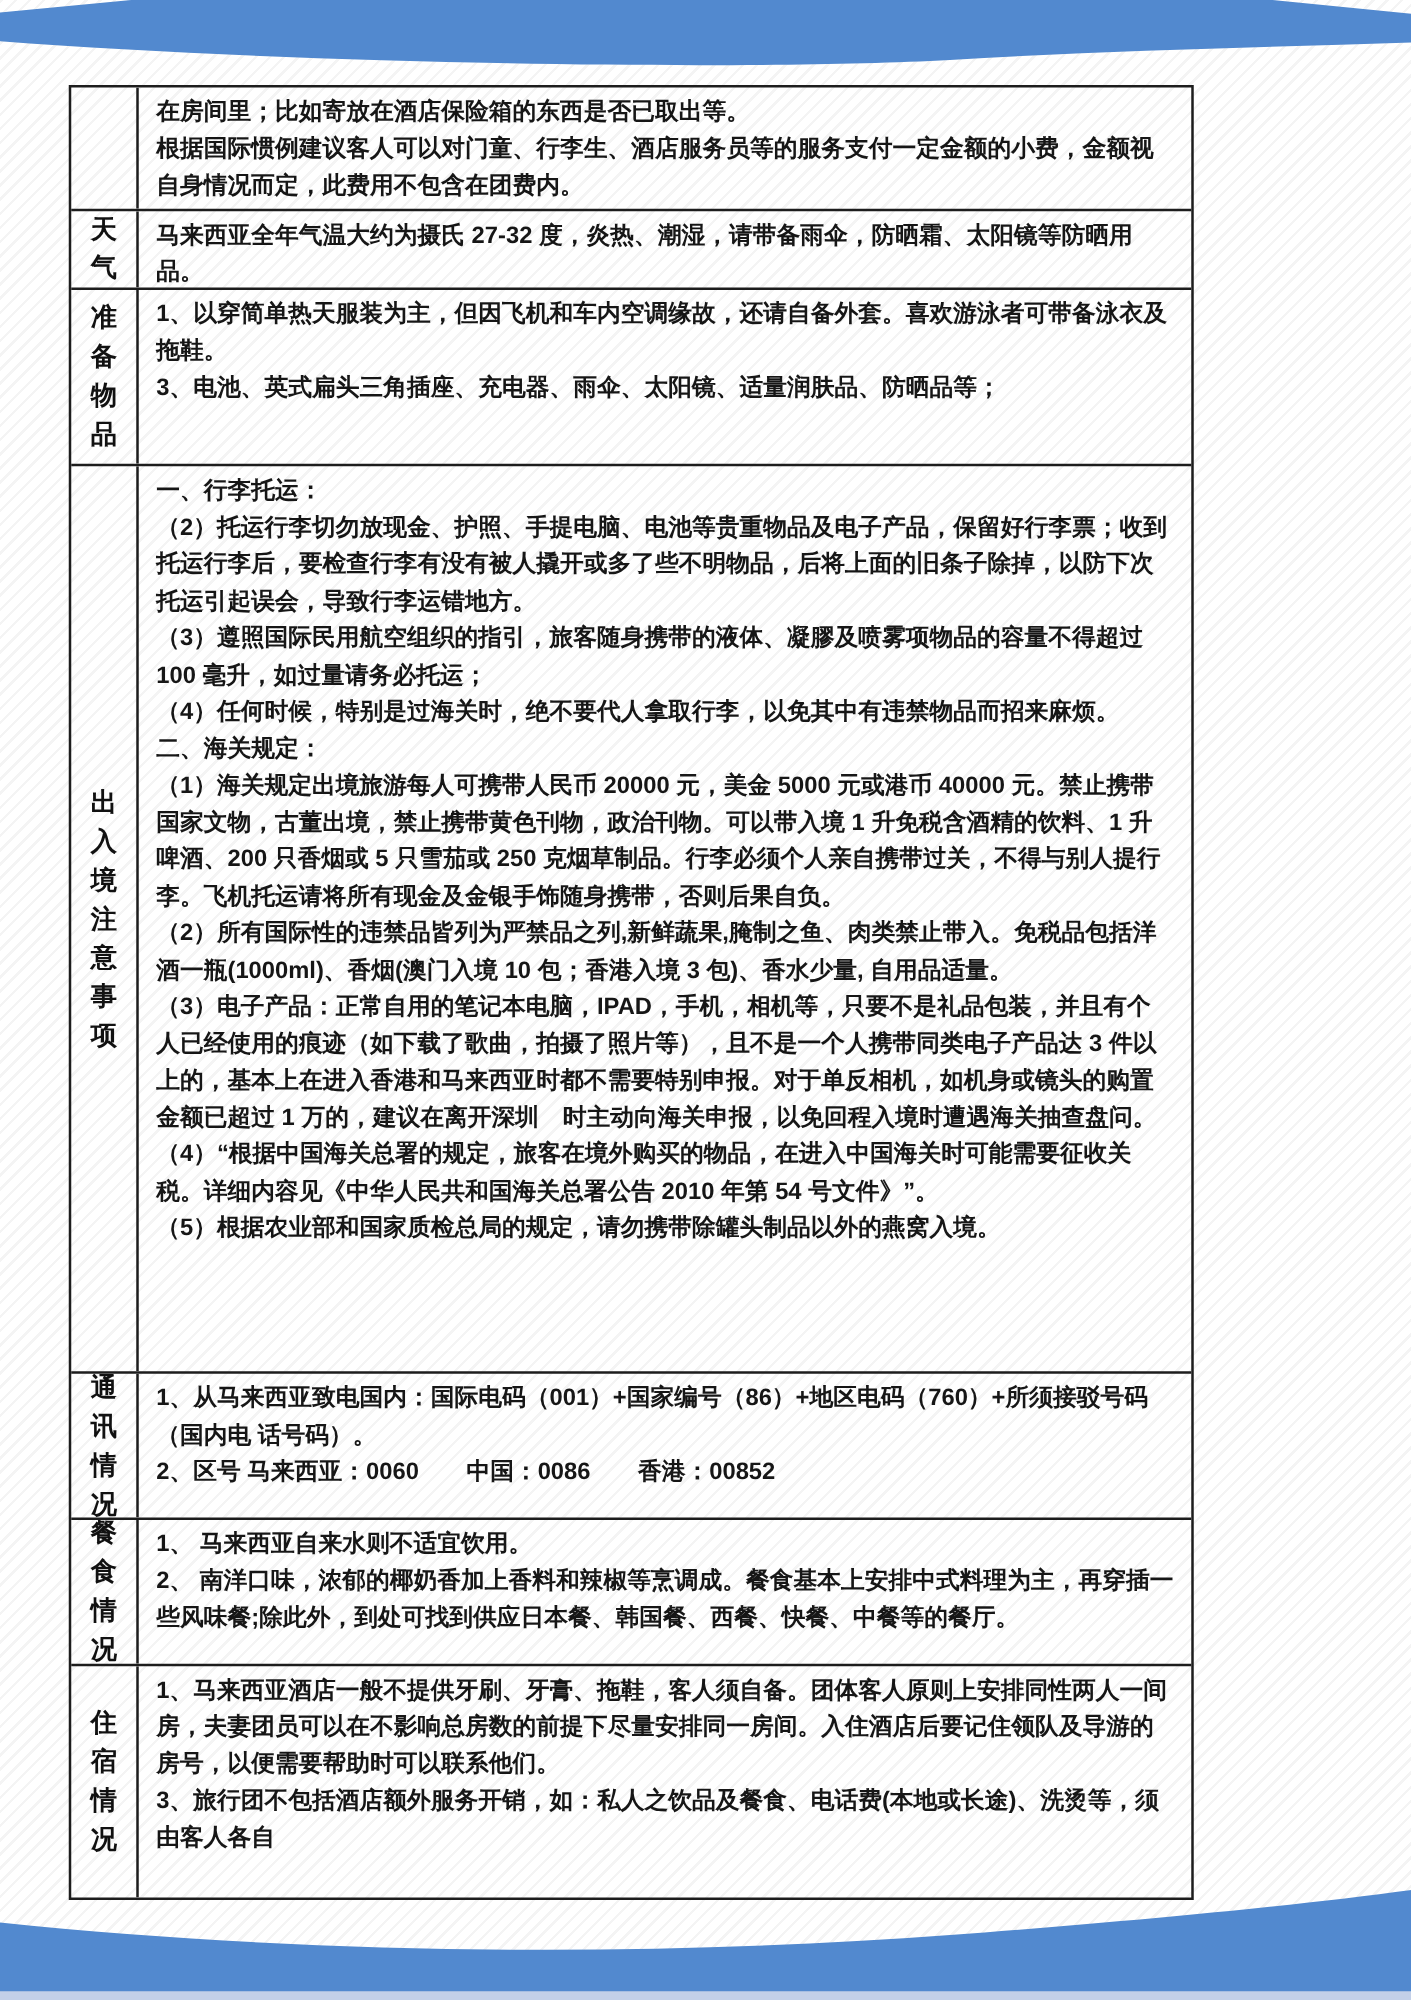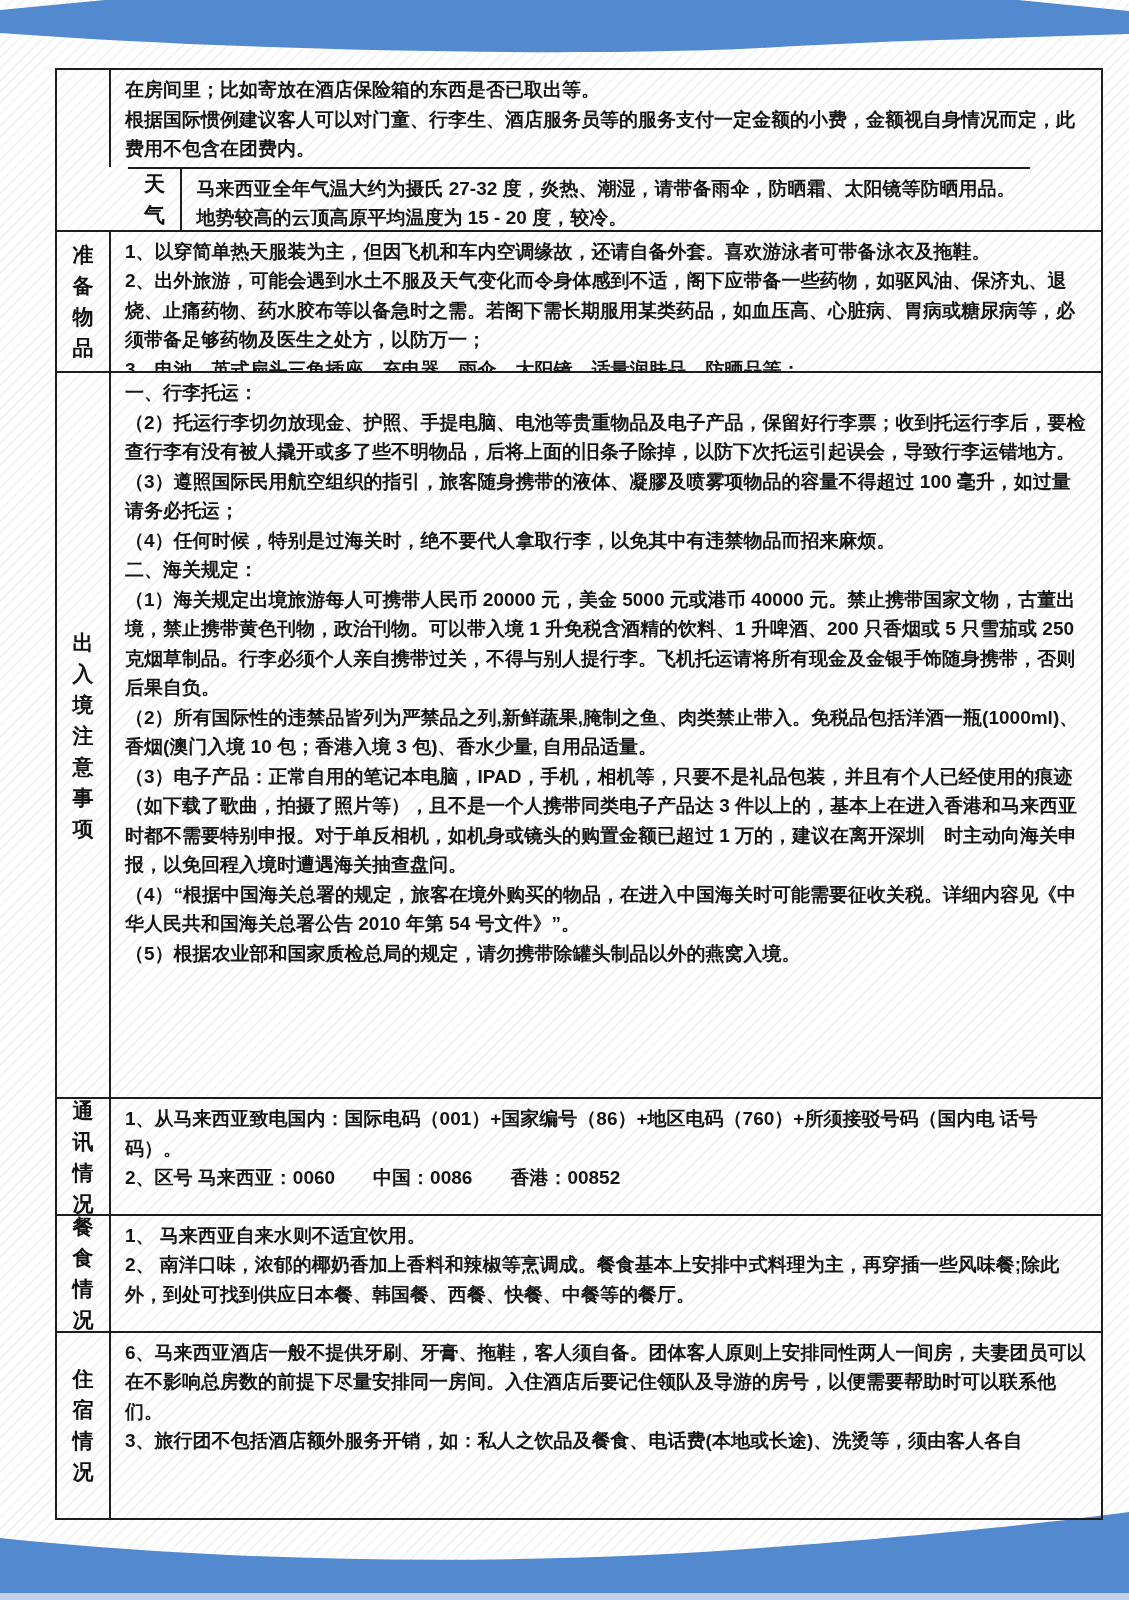--- a/index.html
+++ b/index.html
@@ -8,23 +8,23 @@
     background:
       repeating-linear-gradient(135deg, rgba(0,0,0,0.045) 0 2px, rgba(0,0,0,0) 2px 8px),
       #ffffff;
     font-family:"Liberation Sans", sans-serif;
     color:#141414;
   }
   .band{position:absolute;left:0;width:1129px;display:block;}
   .band-top{top:0;height:70px;}
   .band-bottom{bottom:0;height:100px;}
   .doc-table{
-    position:absolute;left:55px;top:68px;width:1048px;height:1452px;
+    position:absolute;left:55px;top:68px;width:900px;height:1452px;
     border:2px solid #1d1d1d;box-sizing:border-box;
-    display:flex;flex-direction:column;align-items:center;
+    display:flex;flex-direction:column;
   }
   .row{display:flex;box-sizing:border-box;border-top:2px solid #1d1d1d;overflow:hidden;}
   .row:first-child{border-top:none;}
   .row-header{
     width:54px;flex:0 0 54px;border-right:2px solid #1d1d1d;box-sizing:border-box;
     display:flex;flex-direction:column;justify-content:center;align-items:center;
     font-weight:700;font-size:21px;color:#111;
   }
   .row-header span{display:block;line-height:31px;}
   .row-content{
@@ -71,21 +71,20 @@
     </div>
     <div class="row" style="height: 142px;">
       <div class="row-header">
         <span>准</span>
         <span>备</span>
         <span>物</span>
         <span>品</span>
       </div>
       <div class="row-content">
         <p>1、以穿简单热天服装为主，但因飞机和车内空调缘故，还请自备外套。喜欢游泳者可带备泳衣及拖鞋。</p>
-        <p>2、出外旅游，可能会遇到水土不服及天气变化而令身体感到不适，阁下应带备一些药物，如驱风油、保济丸、退烧、止痛药物、药水胶布等以备急时之需。若阁下需长期服用某类药品，如血压高、心脏病、胃病或糖尿病等，必须带备足够药物及医生之处方，以防万一；</p>
         <p>3、电池、英式扁头三角插座、充电器、雨伞、太阳镜、适量润肤品、防晒品等；</p>
       </div>
     </div>
     <div class="row" style="height: 728px;">
       <div class="row-header">
         <span>出</span>
         <span>入</span>
         <span>境</span>
         <span>注</span>
         <span>意</span>
@@ -130,17 +129,17 @@
       </div>
     </div>
     <div class="row" style="height: 188px;">
       <div class="row-header">
         <span>住</span>
         <span>宿</span>
         <span>情</span>
         <span>况</span>
       </div>
       <div class="row-content">
-        <p>6、马来西亚酒店一般不提供牙刷、牙膏、拖鞋，客人须自备。团体客人原则上安排同性两人一间房，夫妻团员可以在不影响总房数的前提下尽量安排同一房间。入住酒店后要记住领队及导游的房号，以便需要帮助时可以联系他们。</p>
+        <p>1、马来西亚酒店一般不提供牙刷、牙膏、拖鞋，客人须自备。团体客人原则上安排同性两人一间房，夫妻团员可以在不影响总房数的前提下尽量安排同一房间。入住酒店后要记住领队及导游的房号，以便需要帮助时可以联系他们。</p>
         <p>3、旅行团不包括酒店额外服务开销，如：私人之饮品及餐食、电话费(本地或长途)、洗烫等，须由客人各自</p>
       </div>
     </div>
   </div>
 
 </body></html>

